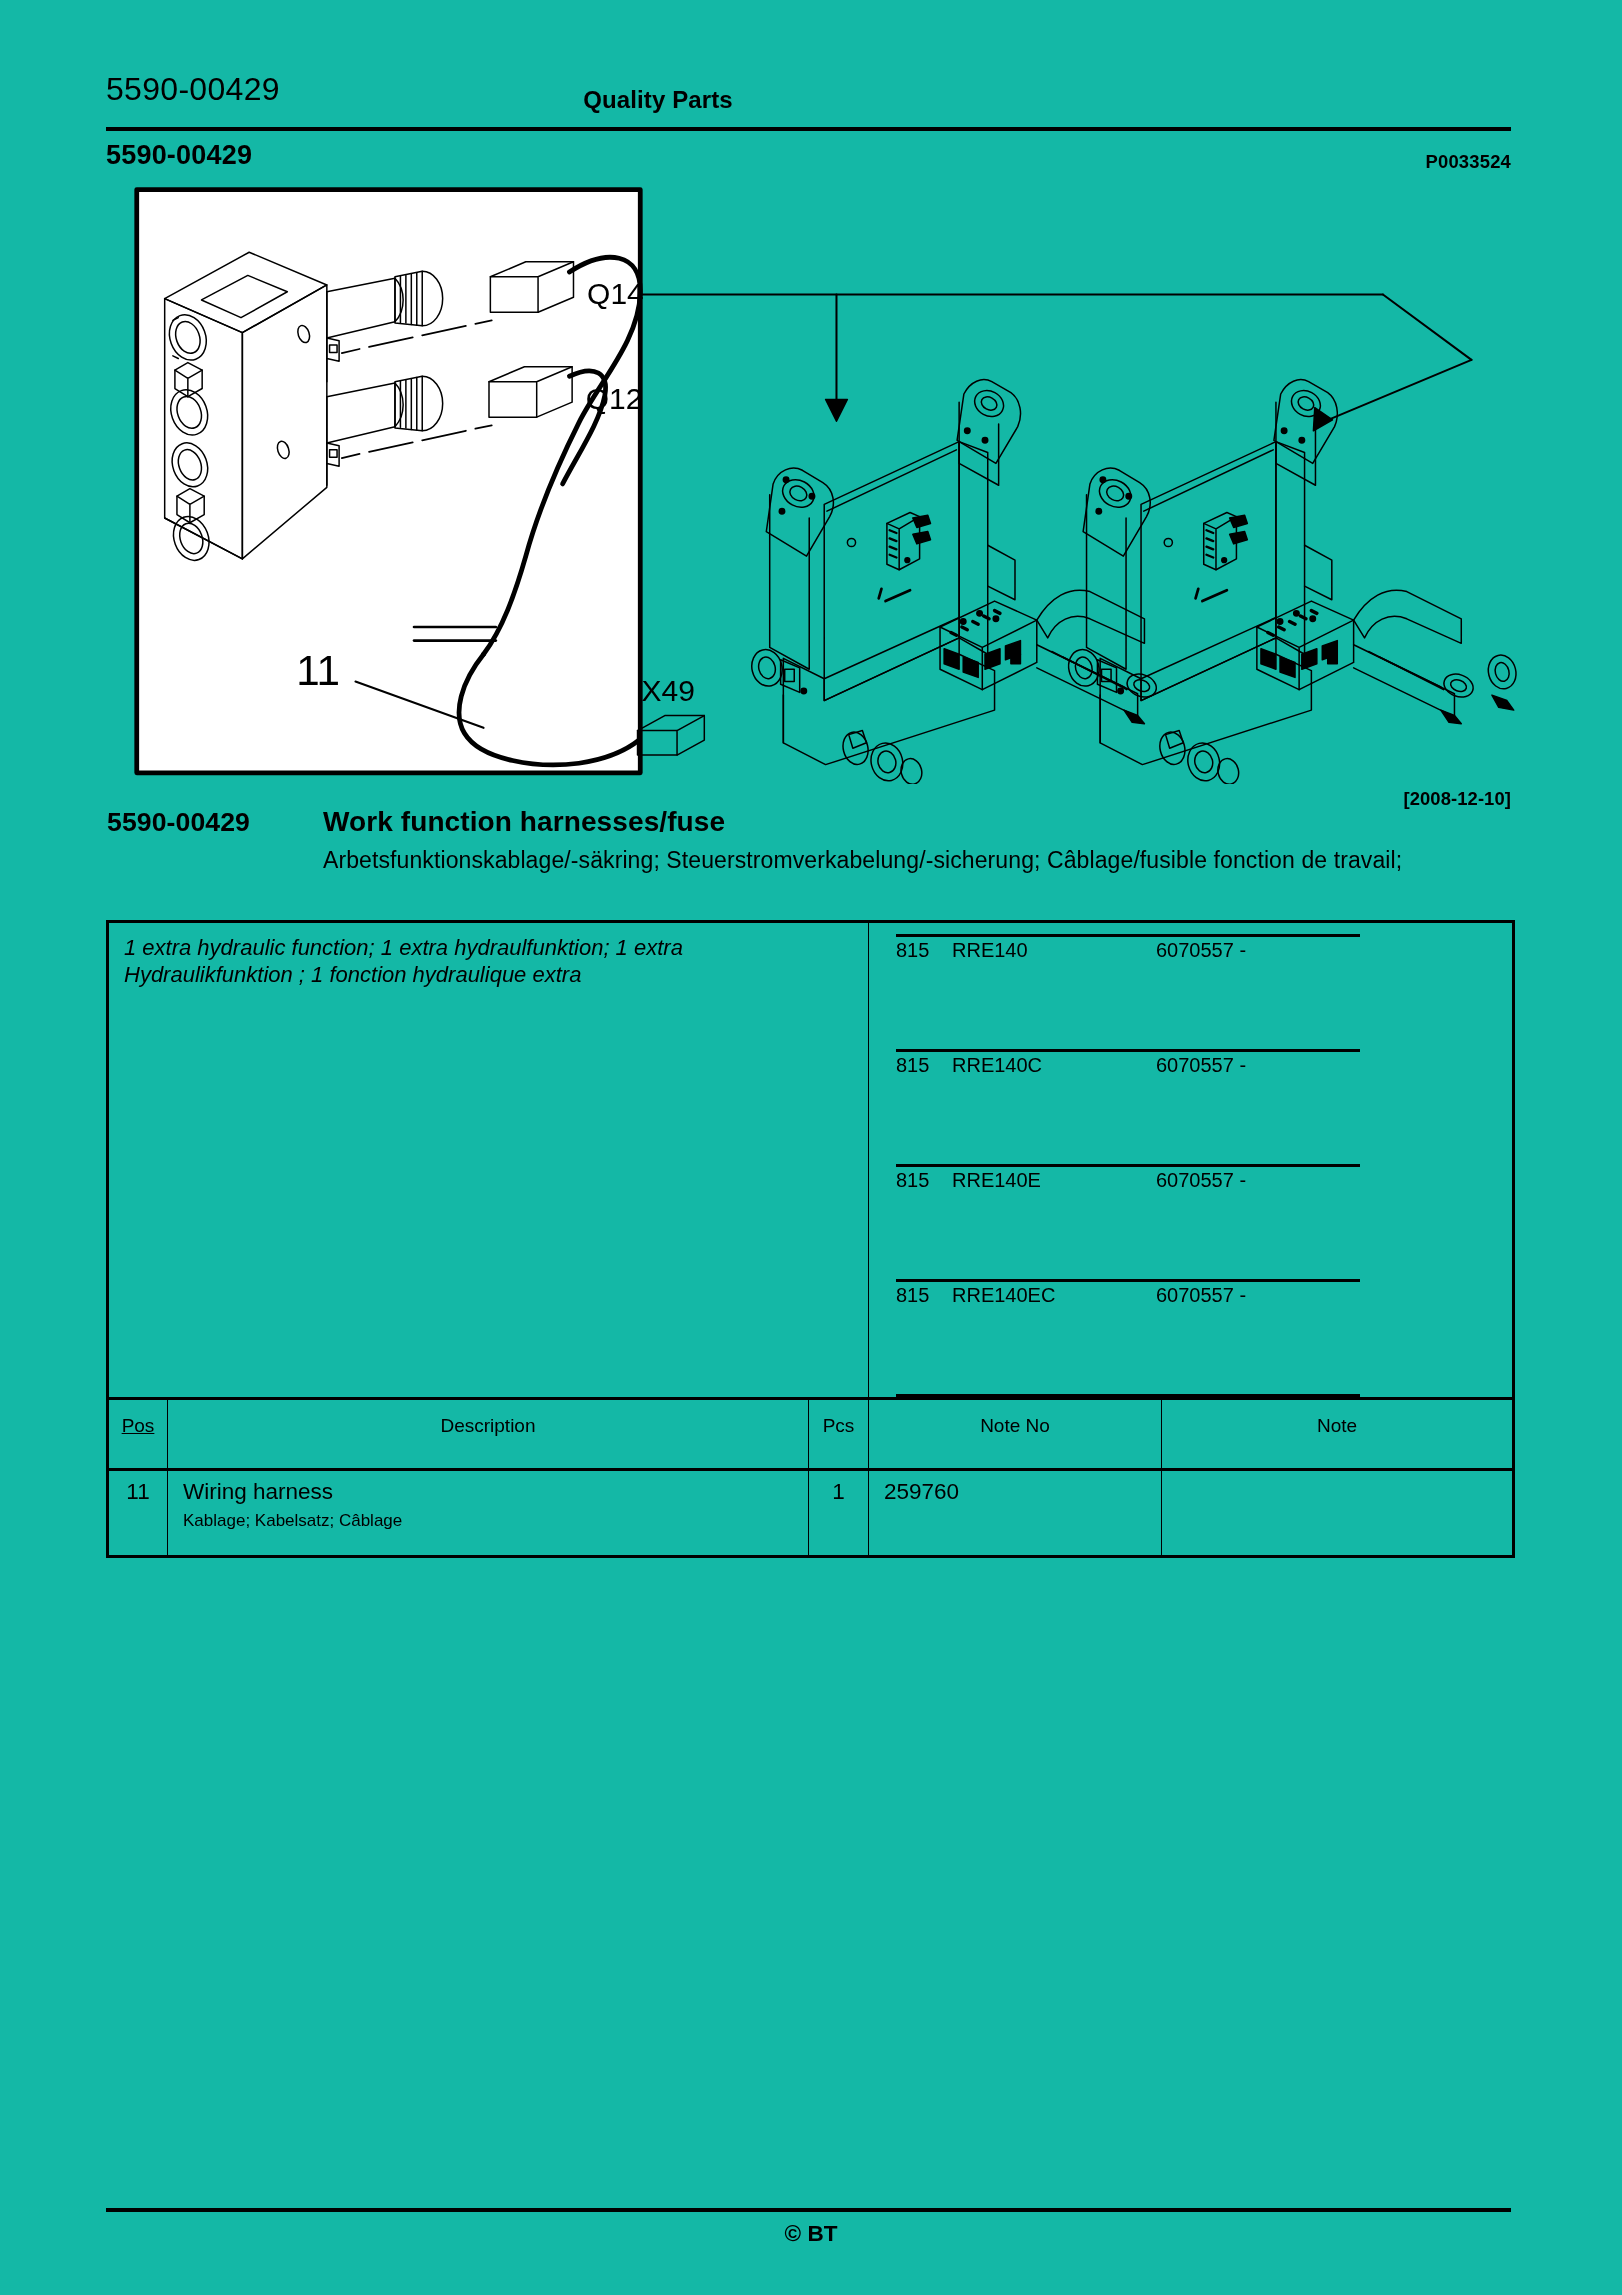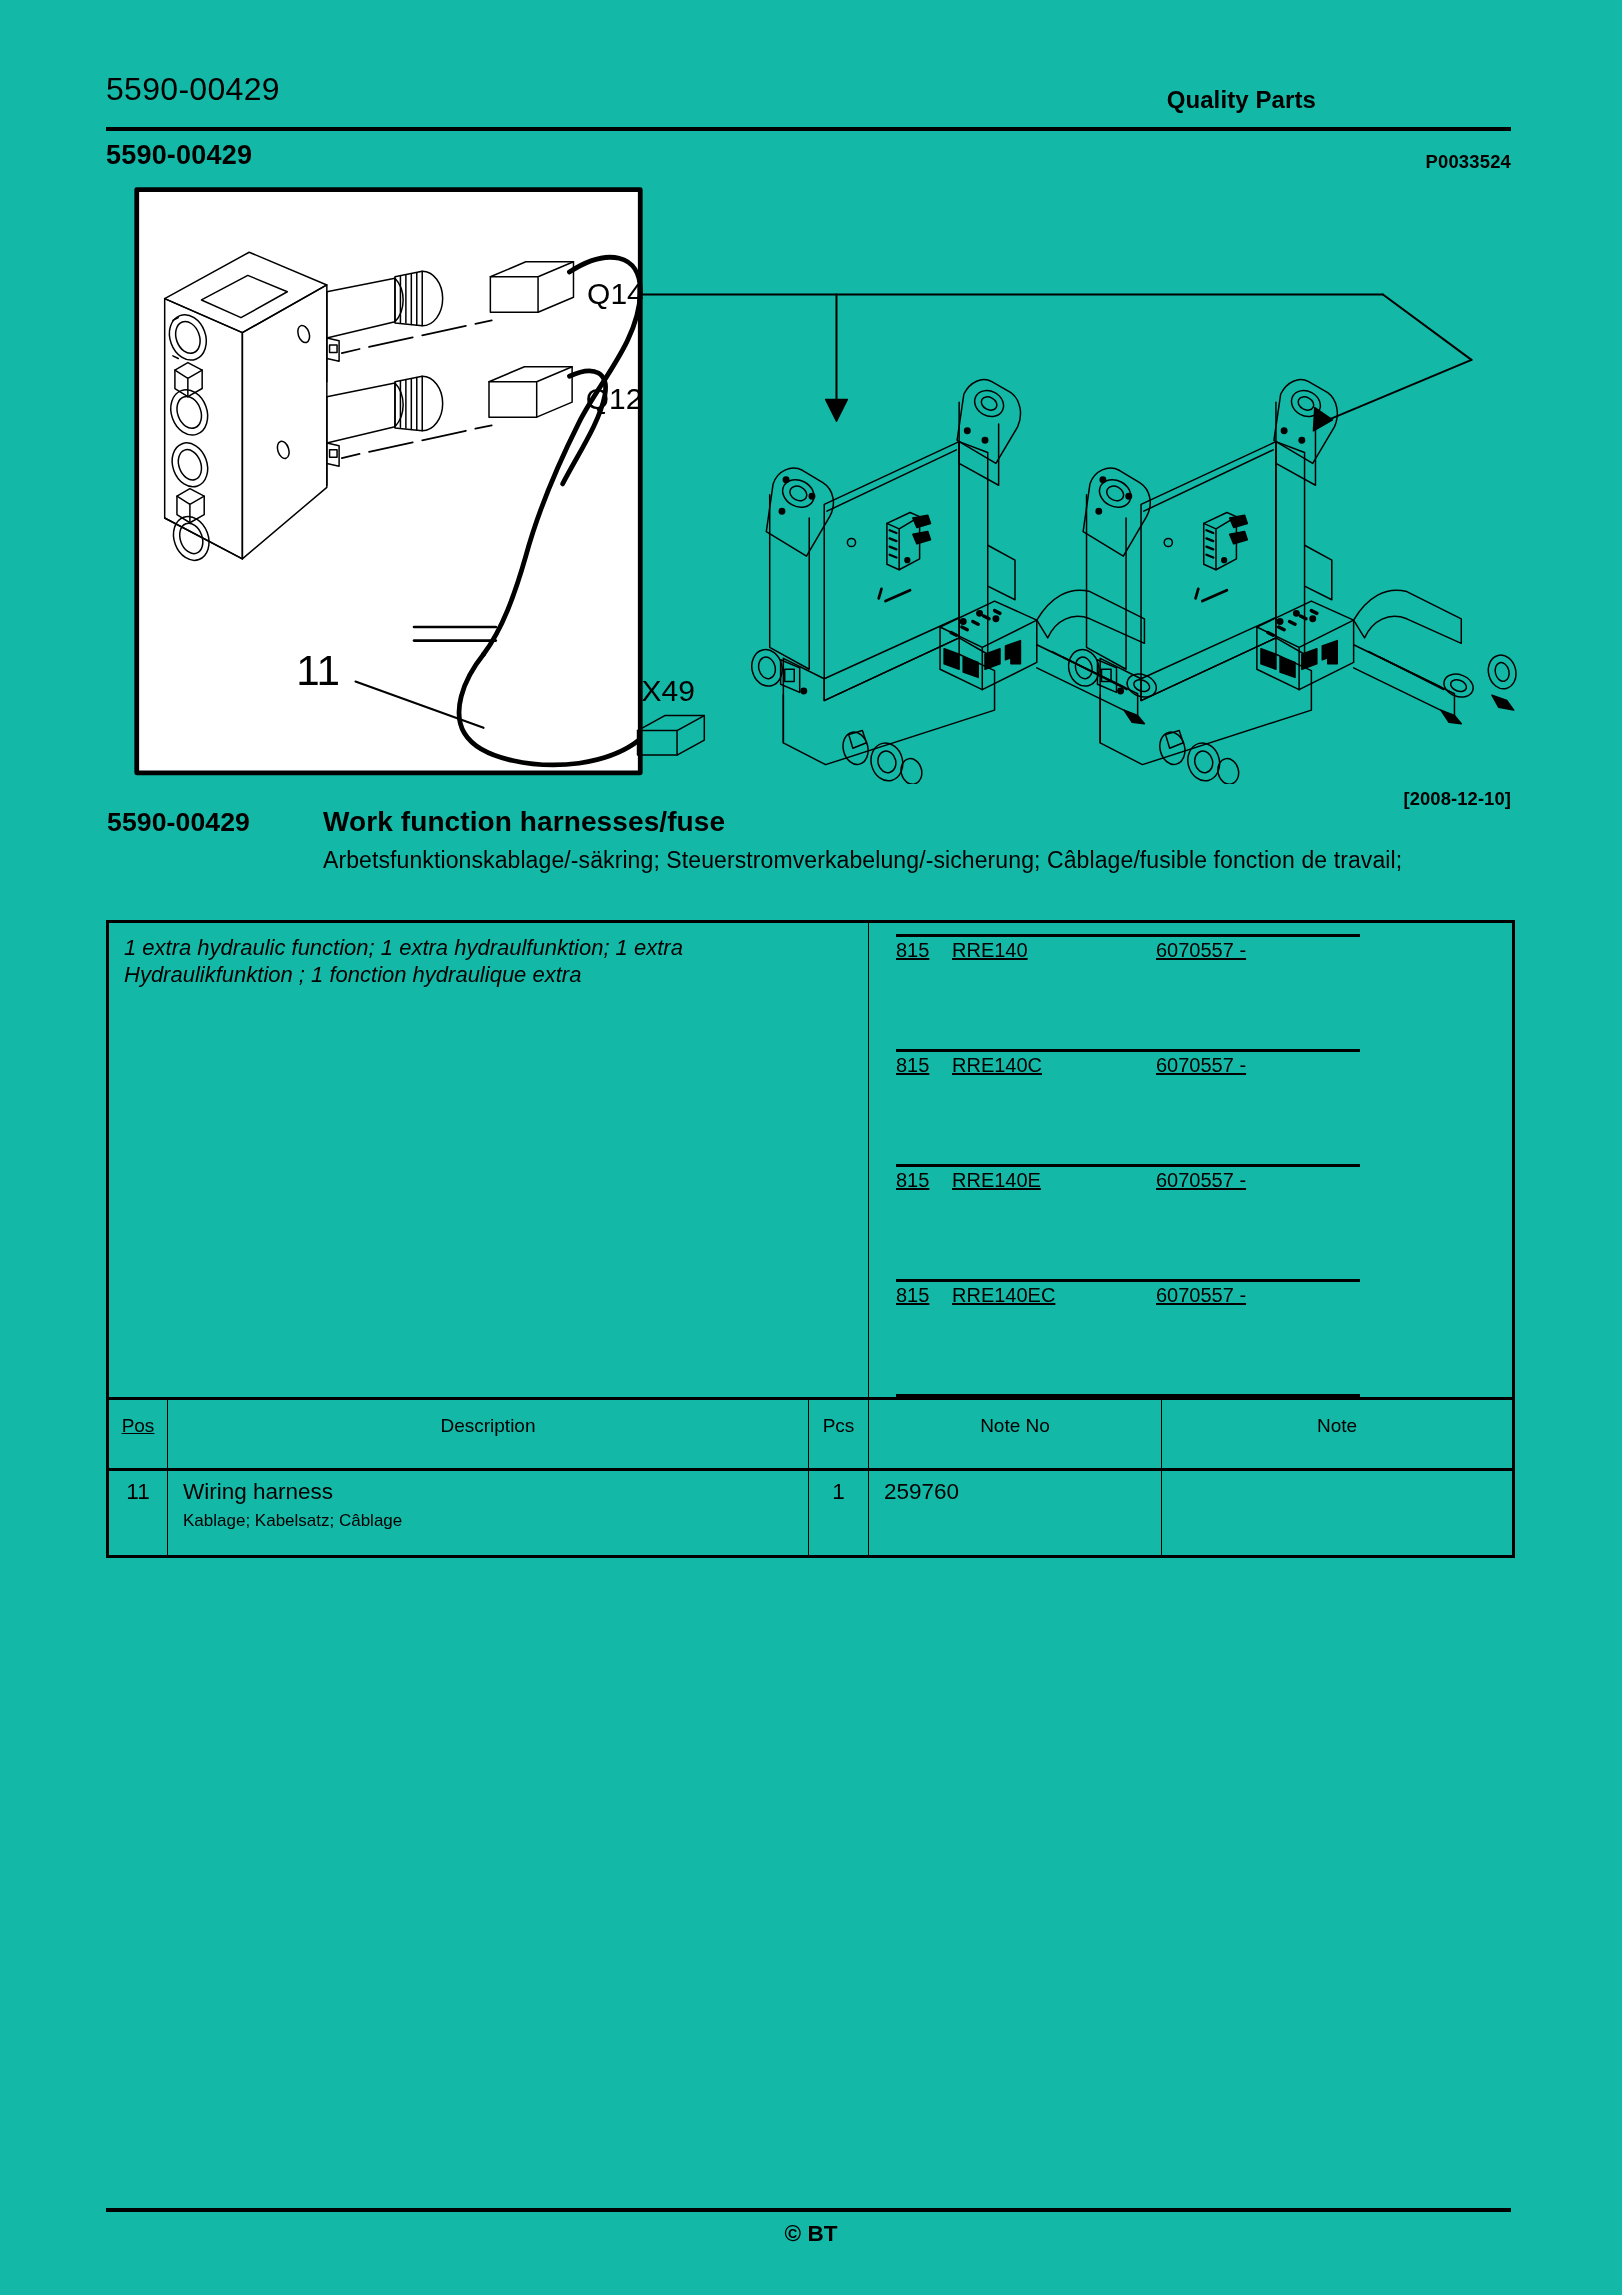--- a/index.html
+++ b/index.html
@@ -27,21 +27,21 @@
     top: 71px;
     font-size: 32px;
     letter-spacing: 0.3px;
     white-space: nowrap;
   }
   .hdr-center {
     position: absolute;
     left: 0;
     top: 86px;
     width: 1316px;
-    text-align: right;
+    text-align: center;
     font-size: 24px;
     font-weight: bold;
     letter-spacing: 0.1px;
   }
   .hdr-rule {
     position: absolute;
     left: 106px;
     top: 127px;
     width: 1405px;
     height: 4.1px;
@@ -138,21 +138,20 @@
   }
   .spec-left {
     border-right: 1.4px solid #000;
     padding: 11px 13.6px 0 15px !important;
     font-style: italic;
     font-size: 22px;
     line-height: 27px;
   }
   .spec-right {
     padding: 11px 0 0 27px !important;
-    text-decoration: underline;
   }
   .models {
     border-collapse: collapse;
     font-size: 20px;
     line-height: 26.6px;
   }
   .models td { padding: 0 0 0 0; vertical-align: top; }
   .m-code { width: 56px; }
   .m-name { width: 204px; }
   .m-serial { width: 204px; }

